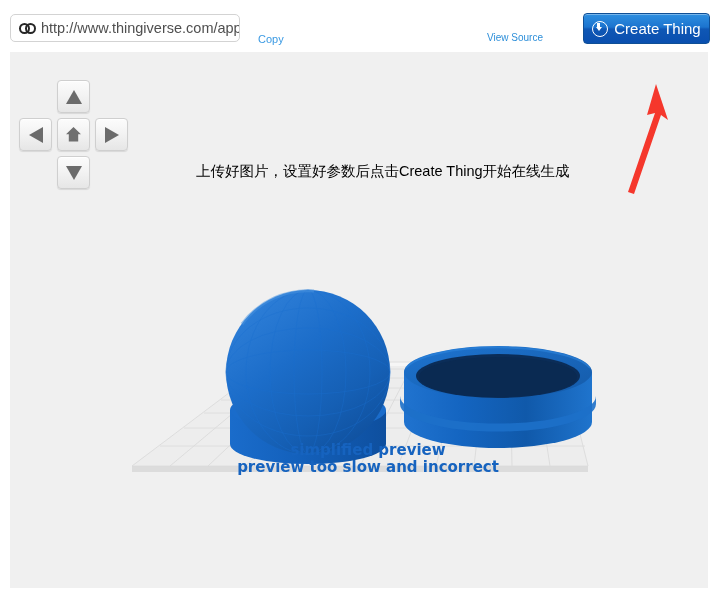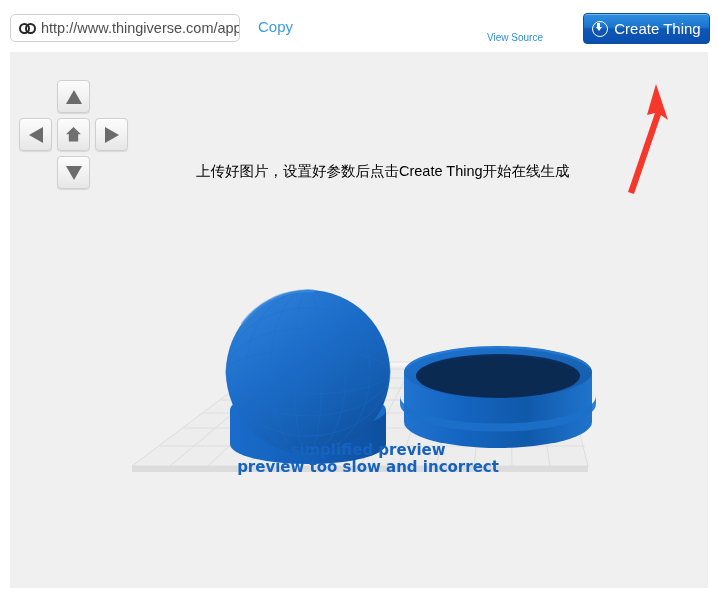--- a/index.html
+++ b/index.html
@@ -55,22 +55,22 @@
   #link-icon .lk.b { left: 6px; }
   #url-text {
     font-size: 14.5px;
     color: #4f4f4f;
     white-space: nowrap;
     line-height: 26px;
   }
 
   #copy-link {
     position: absolute;
-    left: 258px; top: 18px;
-    font-size: 15px;
+    left: 258px; top: 30px;
+    font-size: 11px;
     color: #3b9ae3;
     cursor: pointer;
     text-decoration: none;
     line-height: 18px;
   }
 
   #view-source {
     position: absolute;
     left: 487px; top: 29px;
     font-size: 10px;

